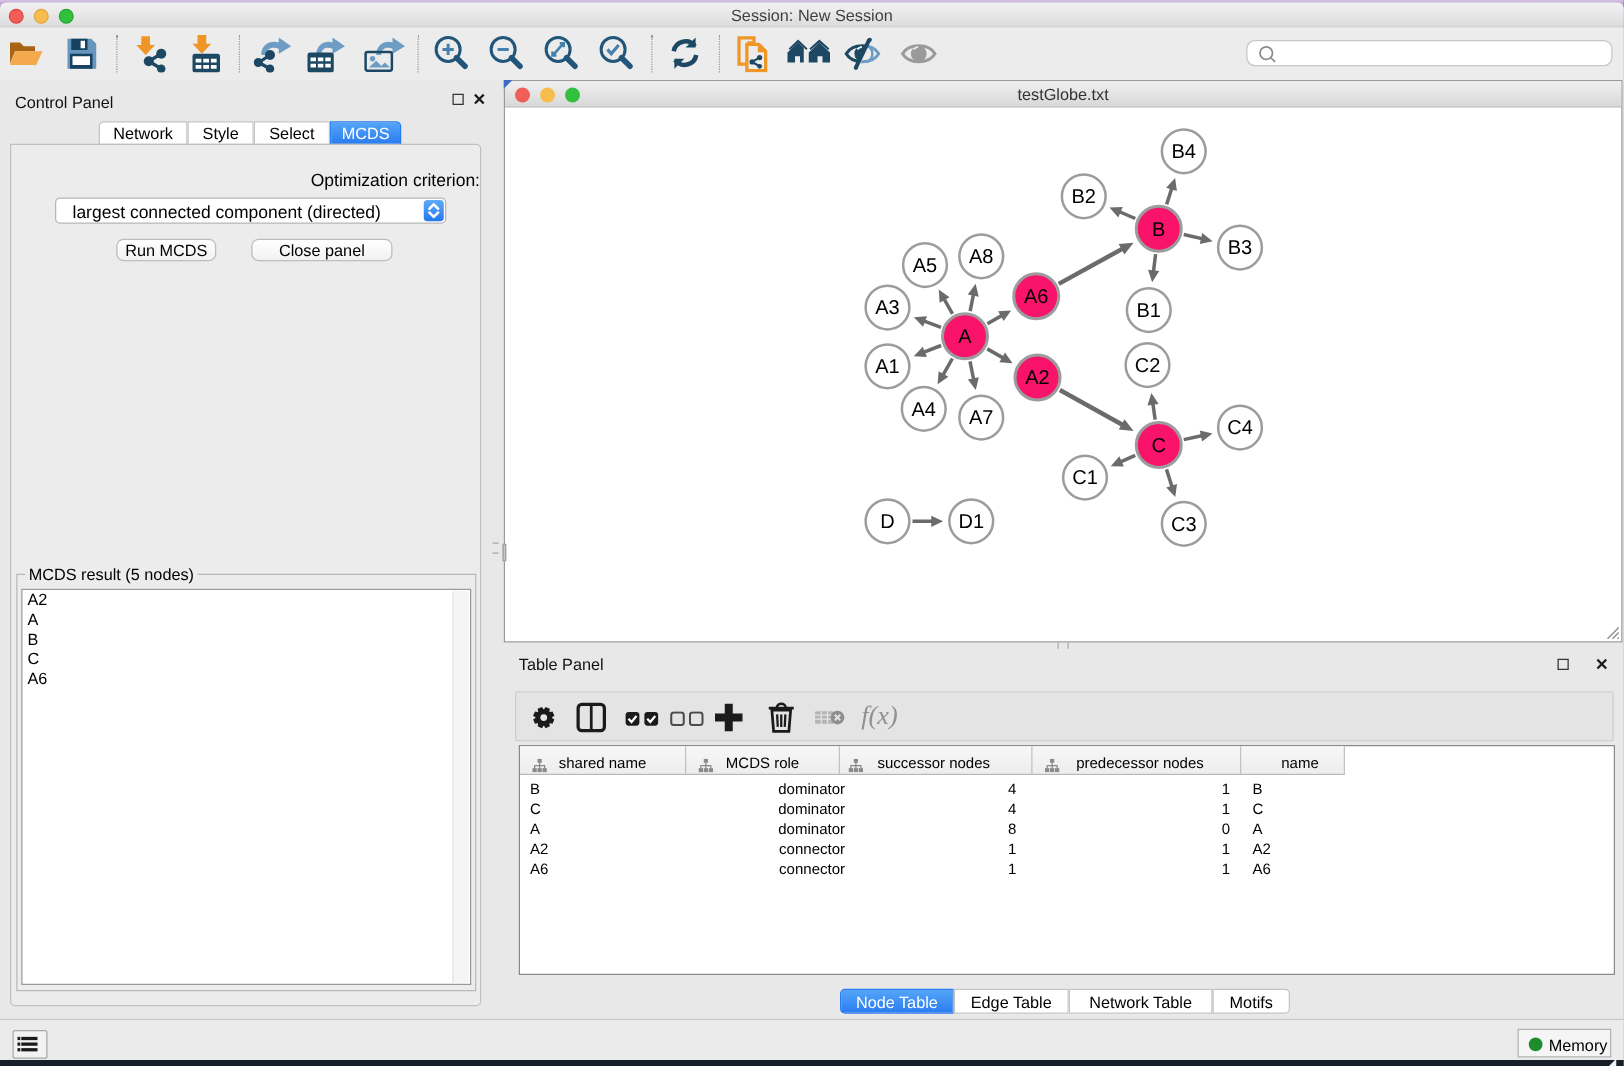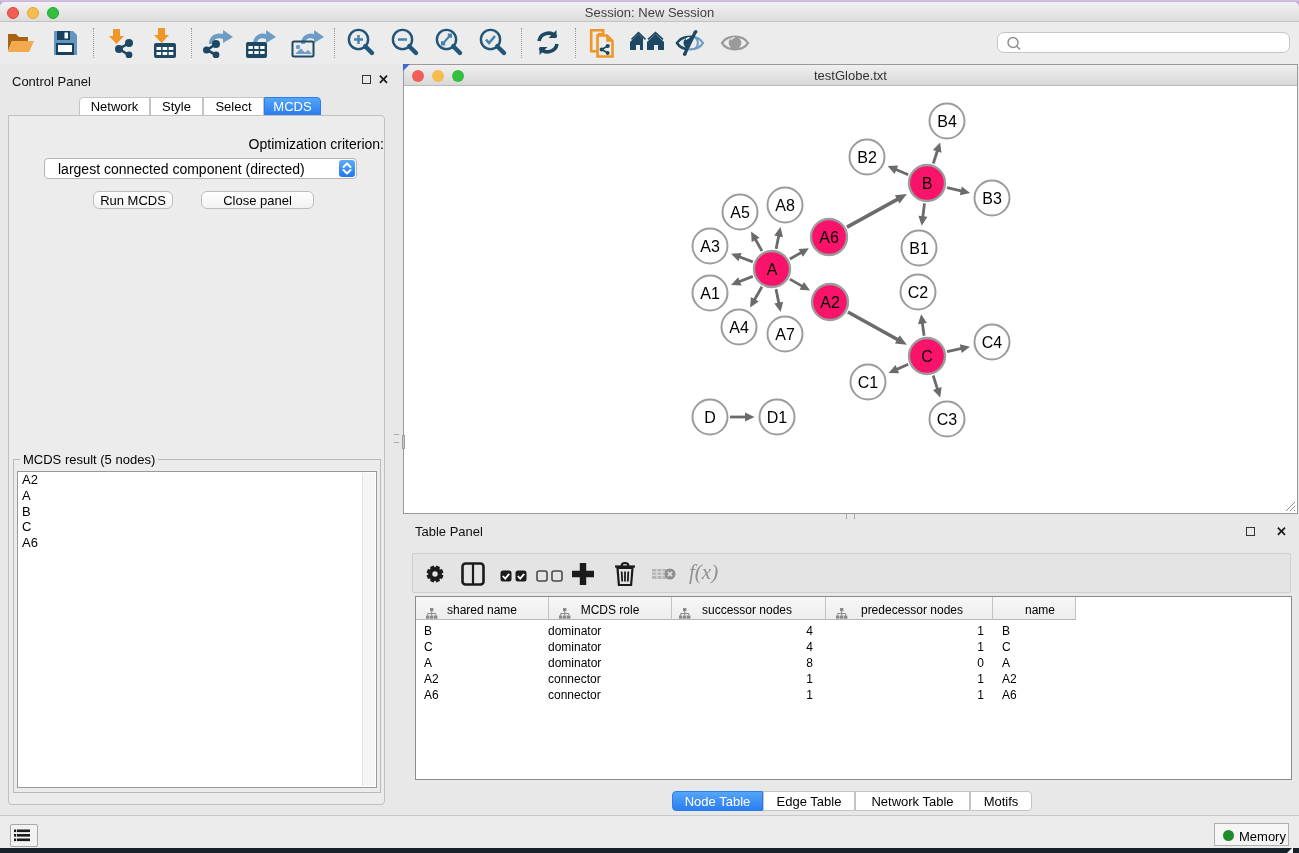--- a/index.html
+++ b/index.html
@@ -435,21 +435,21 @@
                 <g stroke="#8a8a8a" stroke-width="1" fill="none">
                   <path d="M6.7 3.2 V5.5 M2.7 7.5 V5.5 H10.7 V7.5 M6.7 5.5 V7.5"></path>
                 </g>
               </svg></div>
 <div style="position:absolute;left:436px;top:6px;width:120px;text-align:center;font-size:12px;color:#000;">predecessor nodes</div>
 <div style="position:absolute;left:577px;top:0;width:83px;height:23px;border-right:1px solid #c2c2c2;"></div>
 <div style="position:absolute;left:564px;top:6px;width:120px;text-align:center;font-size:12px;color:#000;">name</div>
           </div>
         <div id="tblrows" style="position:absolute;left:0;top:26px;width:875px;font-size:12px;color:#000;">
             <div style="position:absolute;left:8px;top:0;width:100px;line-height:16px;text-align:left;">B<br>C<br>A<br>A2<br>A6</div>
-<div style="position:absolute;left:132px;top:0;width:100px;line-height:16px;text-align:left;">dominator<br>dominator<br>dominator<br>connector<br>connector</div>
+<div style="position:absolute;left:160px;top:0;width:100px;line-height:16px;text-align:right;">dominator<br>dominator<br>dominator<br>connector<br>connector</div>
 <div style="position:absolute;left:297px;top:0;width:100px;line-height:16px;text-align:right;">4<br>4<br>8<br>1<br>1</div>
 <div style="position:absolute;left:468px;top:0;width:100px;line-height:16px;text-align:right;">1<br>1<br>0<br>1<br>1</div>
 <div style="position:absolute;left:586px;top:0;width:60px;line-height:16px;text-align:left;">B<br>C<br>A<br>A2<br>A6</div>
           </div>
       </div>
       <div class="tab" style="left:269px;top:271px;width:91px;height:20px;line-height:19px;border-radius:4px 0 0 4px;background:linear-gradient(#55a5f8,#2a7df0);color:#fff;border-color:#2a7df0;">Node Table</div>
       <div class="tab" style="left:360px;top:271px;width:92px;height:20px;line-height:19px;">Edge Table</div>
       <div class="tab" style="left:452px;top:271px;width:115px;height:20px;line-height:19px;">Network Table</div>
       <div class="tab" style="left:567px;top:271px;width:62px;height:20px;line-height:19px;border-radius:0 4px 4px 0;">Motifs</div>
     </div>

